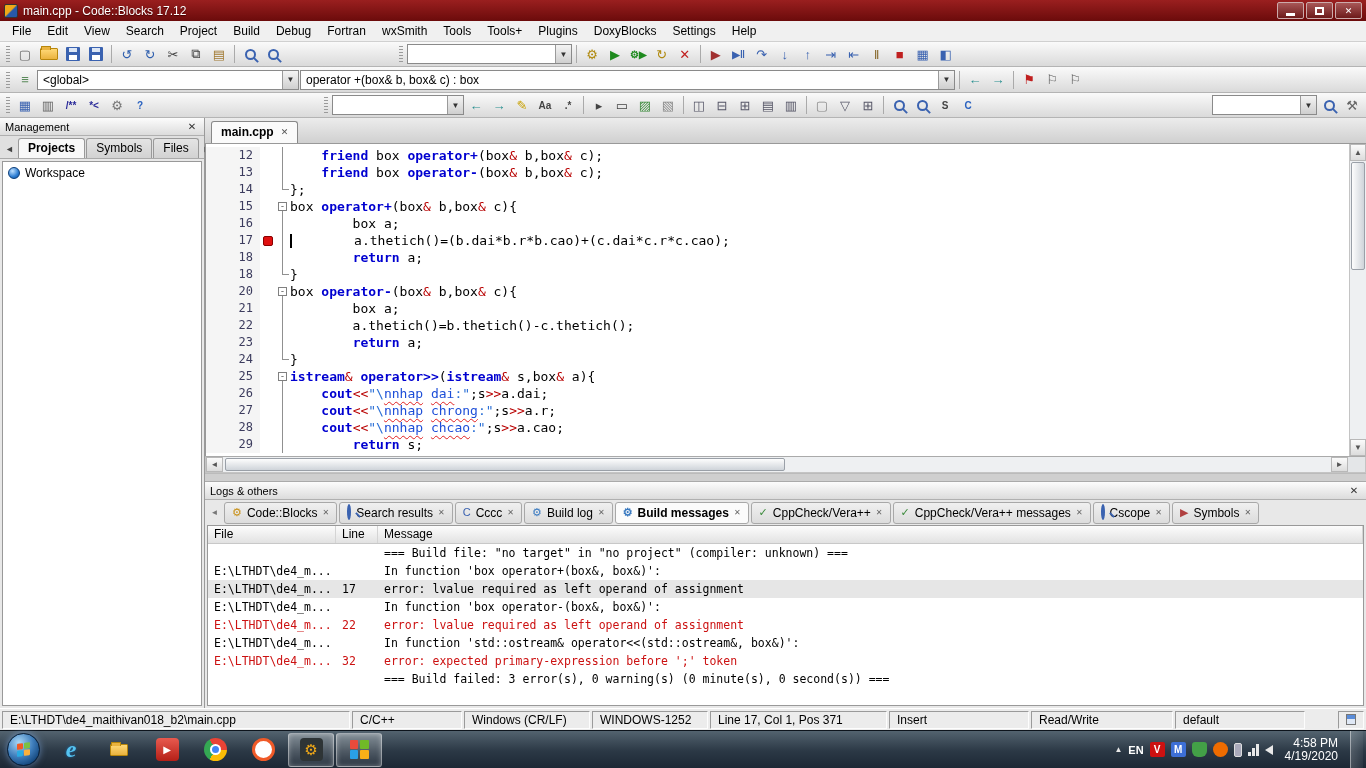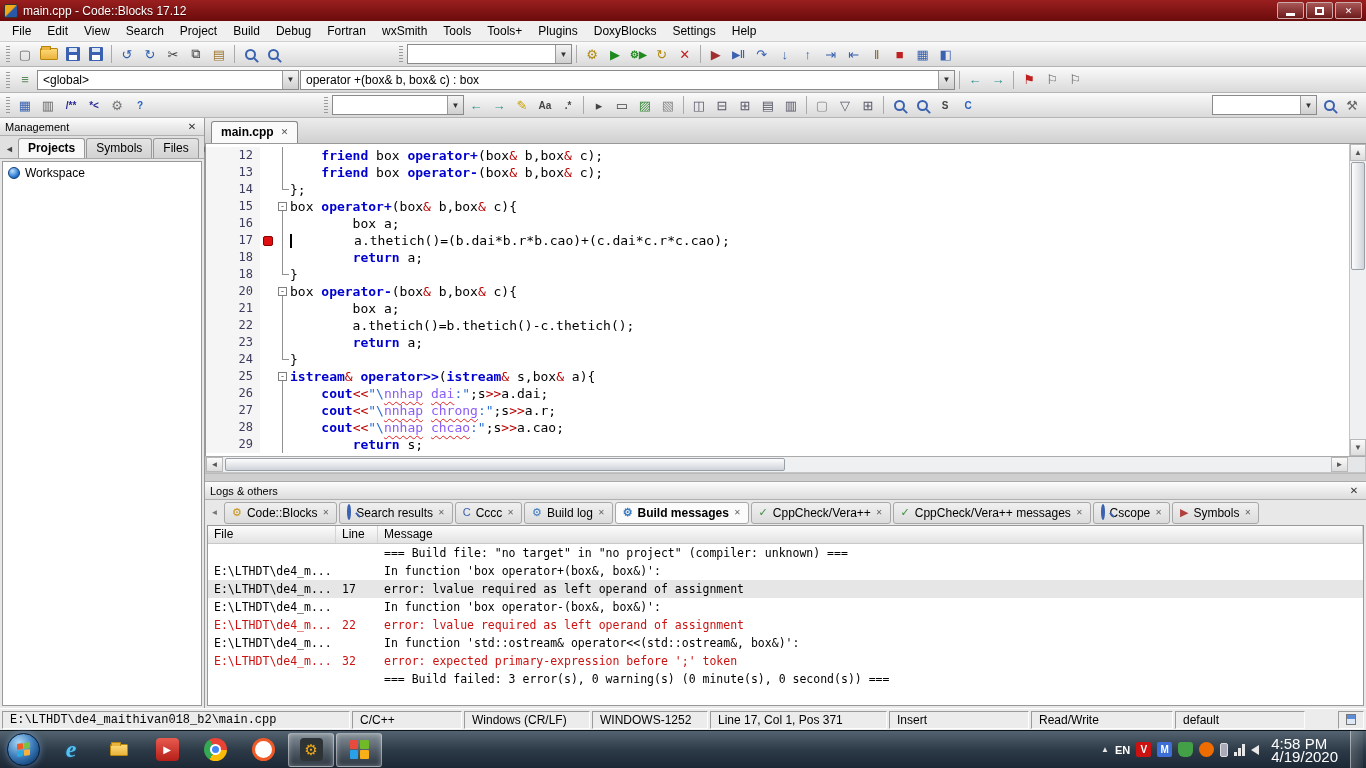--- a/index.html
+++ b/index.html
@@ -70,21 +70,21 @@
   .bp { width:10px; height:10px; background:#e01010; border:1px solid #8a0000; border-radius:2px; }
   .fold { width:14px; flex:0 0 14px; position:relative; }
   .f-v::before { content:""; position:absolute; left:6px; top:0; bottom:0; width:1px; background:#909090; }
   .f-e::before { content:""; position:absolute; left:6px; top:0; height:9px; width:1px; background:#909090; }
   .f-e::after { content:""; position:absolute; left:6px; top:8px; width:7px; height:1px; background:#909090; }
   .f-b::after { content:""; position:absolute; left:6px; top:13px; bottom:0; width:1px; background:#909090; }
   .foldbox { position:absolute; left:2px; top:4px; width:9px; height:9px; border:1px solid #808080; background:#fff; font-size:9px; line-height:6px; text-align:center; color:#505050; }
   .codetext { white-space:pre; flex:1; }
   .tk-p { color:#000; } .tk-k { color:#0000d0; font-weight:bold; } .tk-o { color:#b80000; }
   .tk-s { color:#2a6fd6; }
-  .tk-m { color:#8b5cf6; text-decoration:underline; text-decoration-style:wavy; text-decoration-color:#e02020; text-decoration-thickness:1px; text-underline-offset:3px; }
+  .tk-m { color:#1d4ed8; text-decoration:underline; text-decoration-style:wavy; text-decoration-color:#e02020; text-decoration-thickness:1px; text-underline-offset:3px; }
   .caret { display:inline-block; width:1.5px; height:14px; background:#000; vertical-align:text-bottom; }
 
   .vscroll { width:17px; flex:0 0 17px; background:#eef0f2; border-left:1px solid #c4c4c4; display:flex; flex-direction:column; }
   .sbtn { height:17px; flex:0 0 17px; background:linear-gradient(#fbfbfb,#dcdcdc); border:1px solid #b8b8b8; display:flex; align-items:center; justify-content:center; font-size:8px; color:#555; }
   .vthumb { margin:1px 1px; height:108px; background:linear-gradient(90deg,#fdfdfd,#cfd4da); border:1px solid #9aa0a8; border-radius:2px; }
   .hscrollrow { height:17px; flex:0 0 17px; display:flex; background:#eef0f2; border:1px solid #c4c4c4; border-top:1px solid #aaa; }
   .sbtn.h { width:17px; height:100%; flex:0 0 17px; }
   .htrack { flex:1; position:relative; }
   .hthumb { position:absolute; left:2px; top:1px; bottom:1px; width:560px; background:linear-gradient(#fdfdfd,#cfd4da); border:1px solid #9aa0a8; border-radius:2px; }
   .corner { width:17px; flex:0 0 17px; background:#e4e6e8; }
@@ -136,21 +136,21 @@
   .tray-badge { width:15px; height:15px; border-radius:2px; display:flex; align-items:center; justify-content:center; font-size:10px; font-weight:bold; color:#fff; }
   .b-unikey { background:#cc1111; }
   .b-mail { background:#3d6fd6; }
   .b-shield { background:#43a047; border-radius:3px 3px 6px 6px; }
   .b-dot { background:#ef6c00; border-radius:50%; }
   .tray-phone { width:8px; height:14px; border:1px solid #ddd; border-radius:2px; background:#aab; }
   .tray-net { display:flex; align-items:flex-end; gap:1px; height:12px; }
   .tray-net span { width:3px; background:#e8e8e8; }
   .n1{height:4px;} .n2{height:8px;} .n3{height:12px;}
   .tray-vol { width:0; height:0; border-top:5px solid transparent; border-bottom:5px solid transparent; border-right:8px solid #e8e8e8; }
-  .clock { font-size:15px; line-height:13px; padding:0 6px; }
+  .clock { text-align:right; font-size:12px; line-height:13px; padding:0 6px; }
   .showdesk { width:13px; height:38px; background:linear-gradient(90deg,rgba(255,255,255,.18),rgba(255,255,255,.05)); border-left:1px solid rgba(255,255,255,.5); }
 </style>
 </head>
 <body>
 
 <div class="screen">
 
   <div class="titlebar">
     <div class="appicon"></div>
     <div class="title">main.cpp - Code::Blocks 17.12</div>
@@ -575,21 +575,21 @@
                 <span class="td c-line"></span>
                 <span class="td c-msg">=== Build failed: 3 error(s), 0 warning(s) (0 minute(s), 0 second(s)) ===</span>
               </div>
             </div>
         </div>
       </div>
     </div>
   </div>
 
   <div class="statusbar" id="statusbar">
-      <div class="seg" style="width: 348px; font-family: Liberation Mono, monospace;">E:\LTHDT\de4_maithivan018_b2\main.cpp</div>
+      <div class="seg" style="width: 348px;">E:\LTHDT\de4_maithivan018_b2\main.cpp</div>
       <div class="seg" style="width: 110px;">C/C++</div>
       <div class="seg" style="width: 126px;">Windows (CR/LF)</div>
       <div class="seg" style="width: 116px;">WINDOWS-1252</div>
       <div class="seg" style="width: 177px;">Line 17, Col 1, Pos 371</div>
       <div class="seg" style="width: 140px;">Insert</div>
       <div class="seg" style="width: 142px;">Read/Write</div>
       <div class="seg" style="width: 130px;">default</div>
       <div class="seg langbar">
         <span class="langflag"></span>
       </div>

